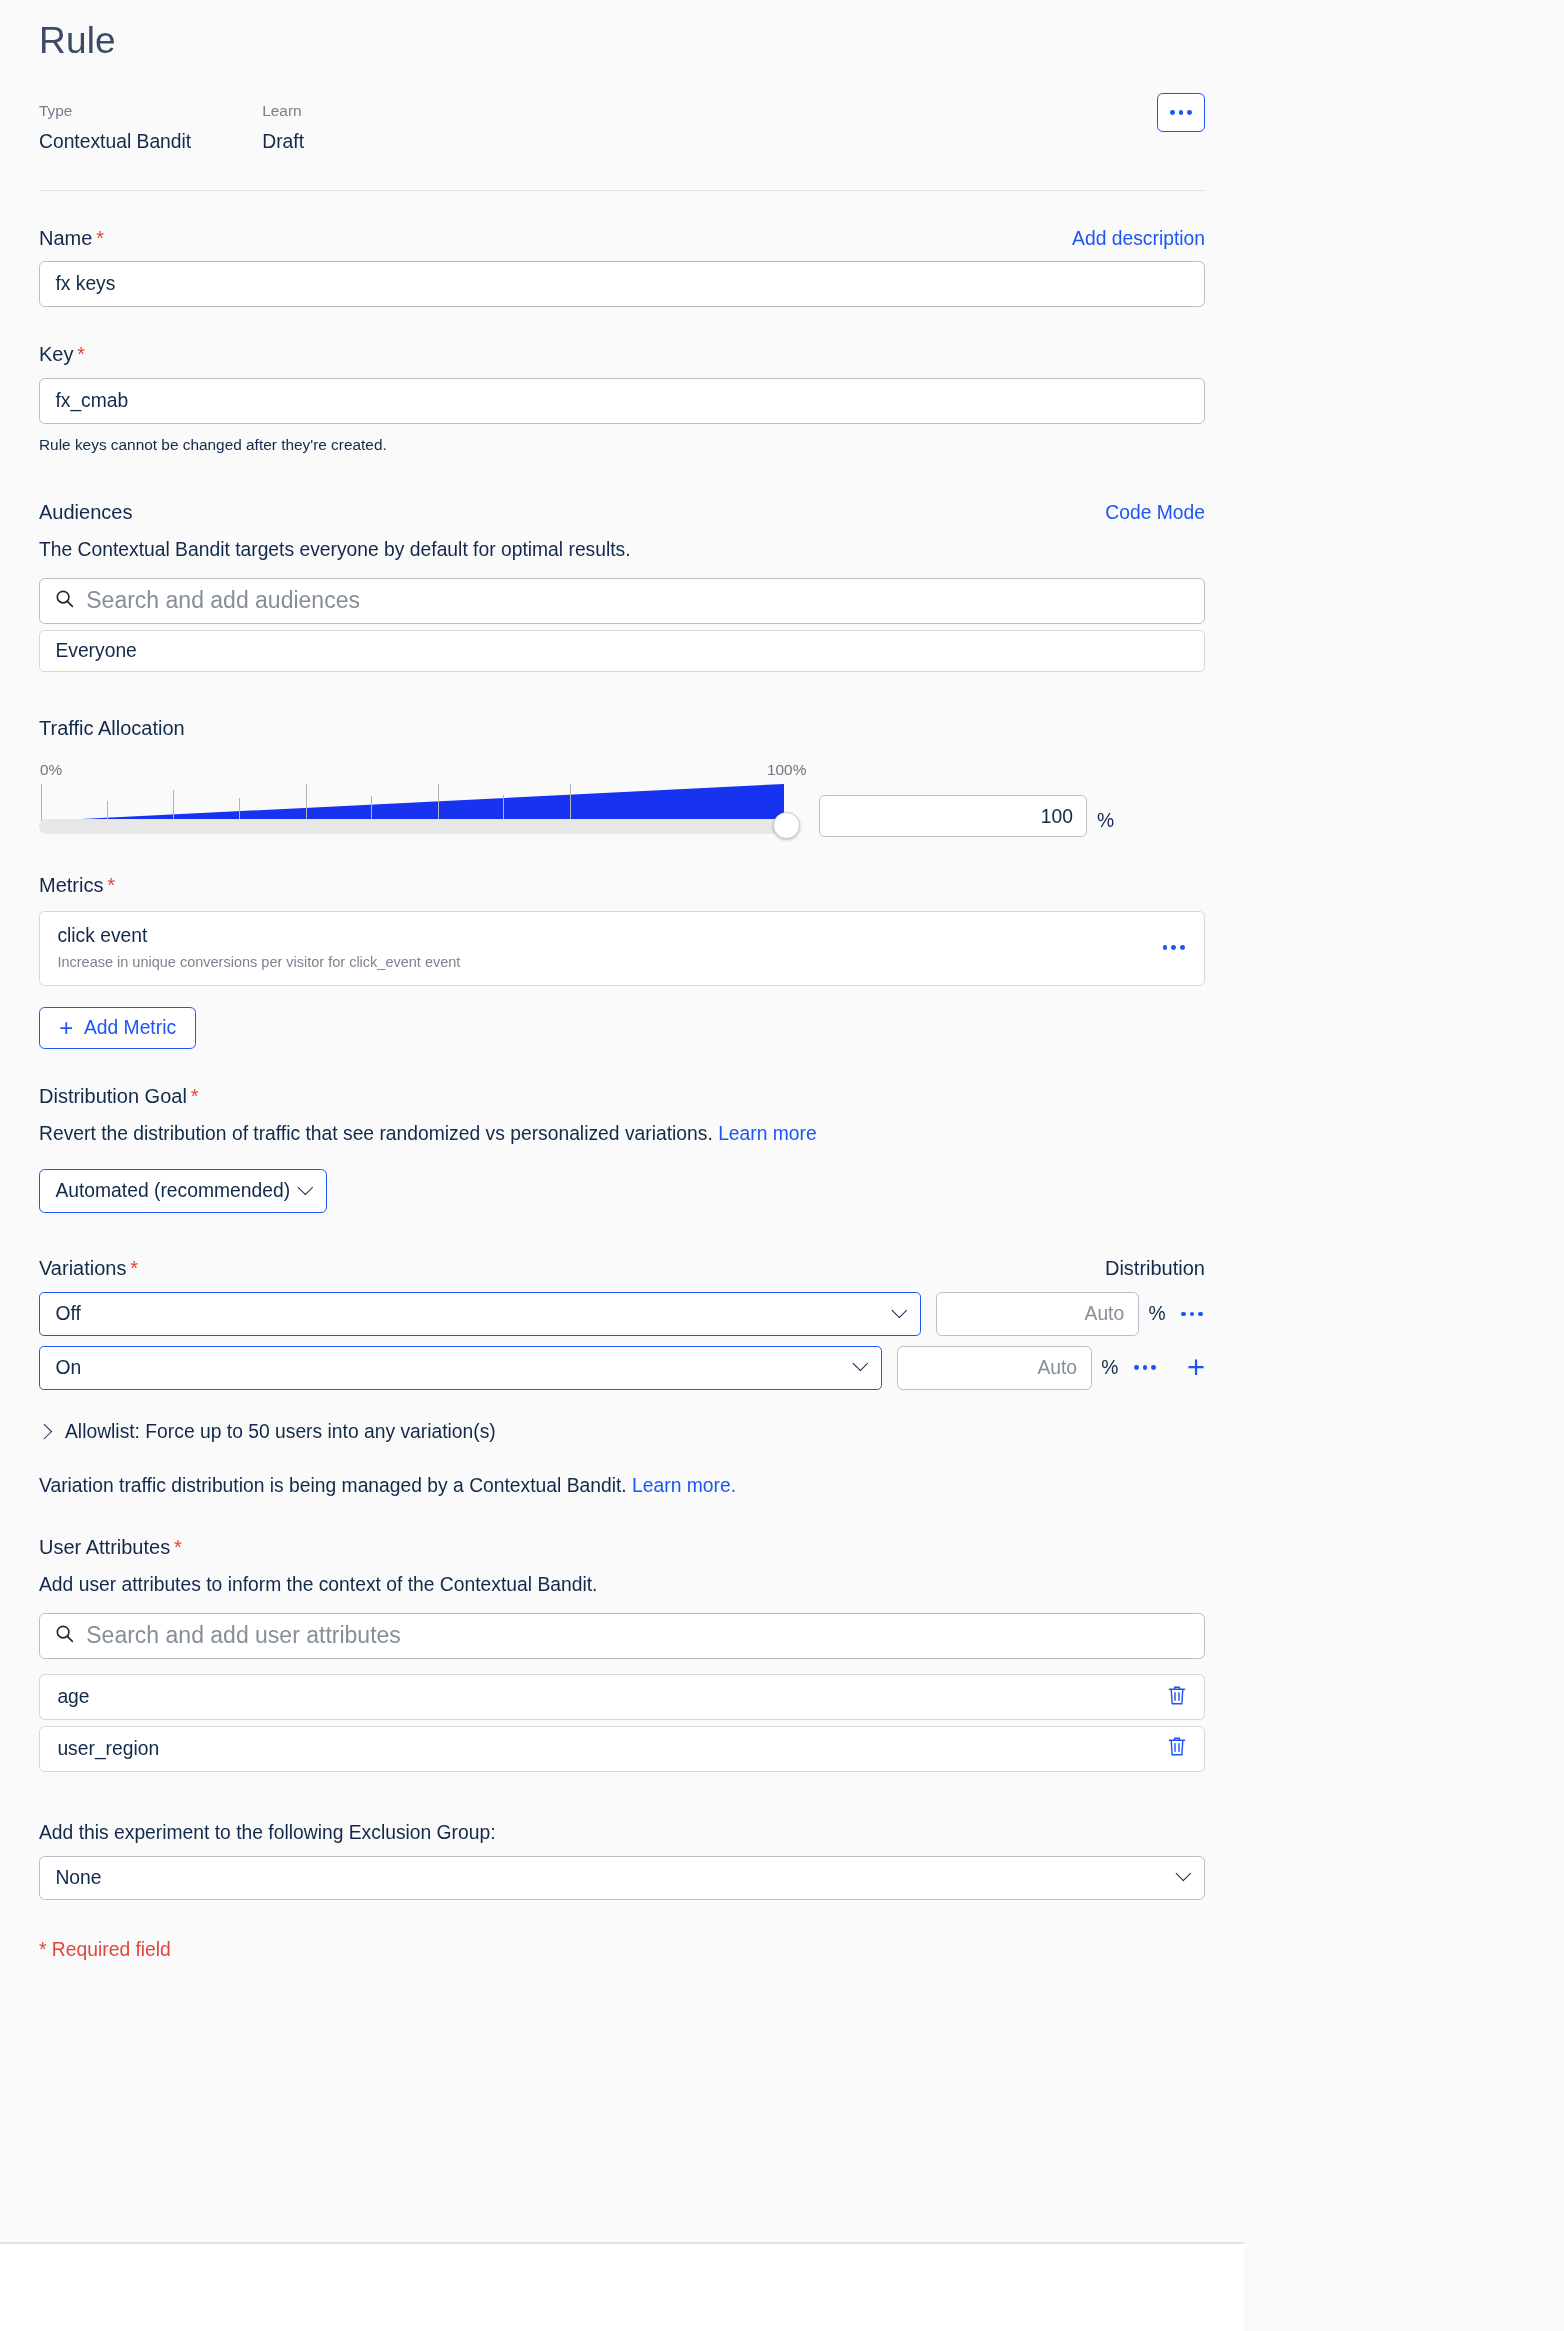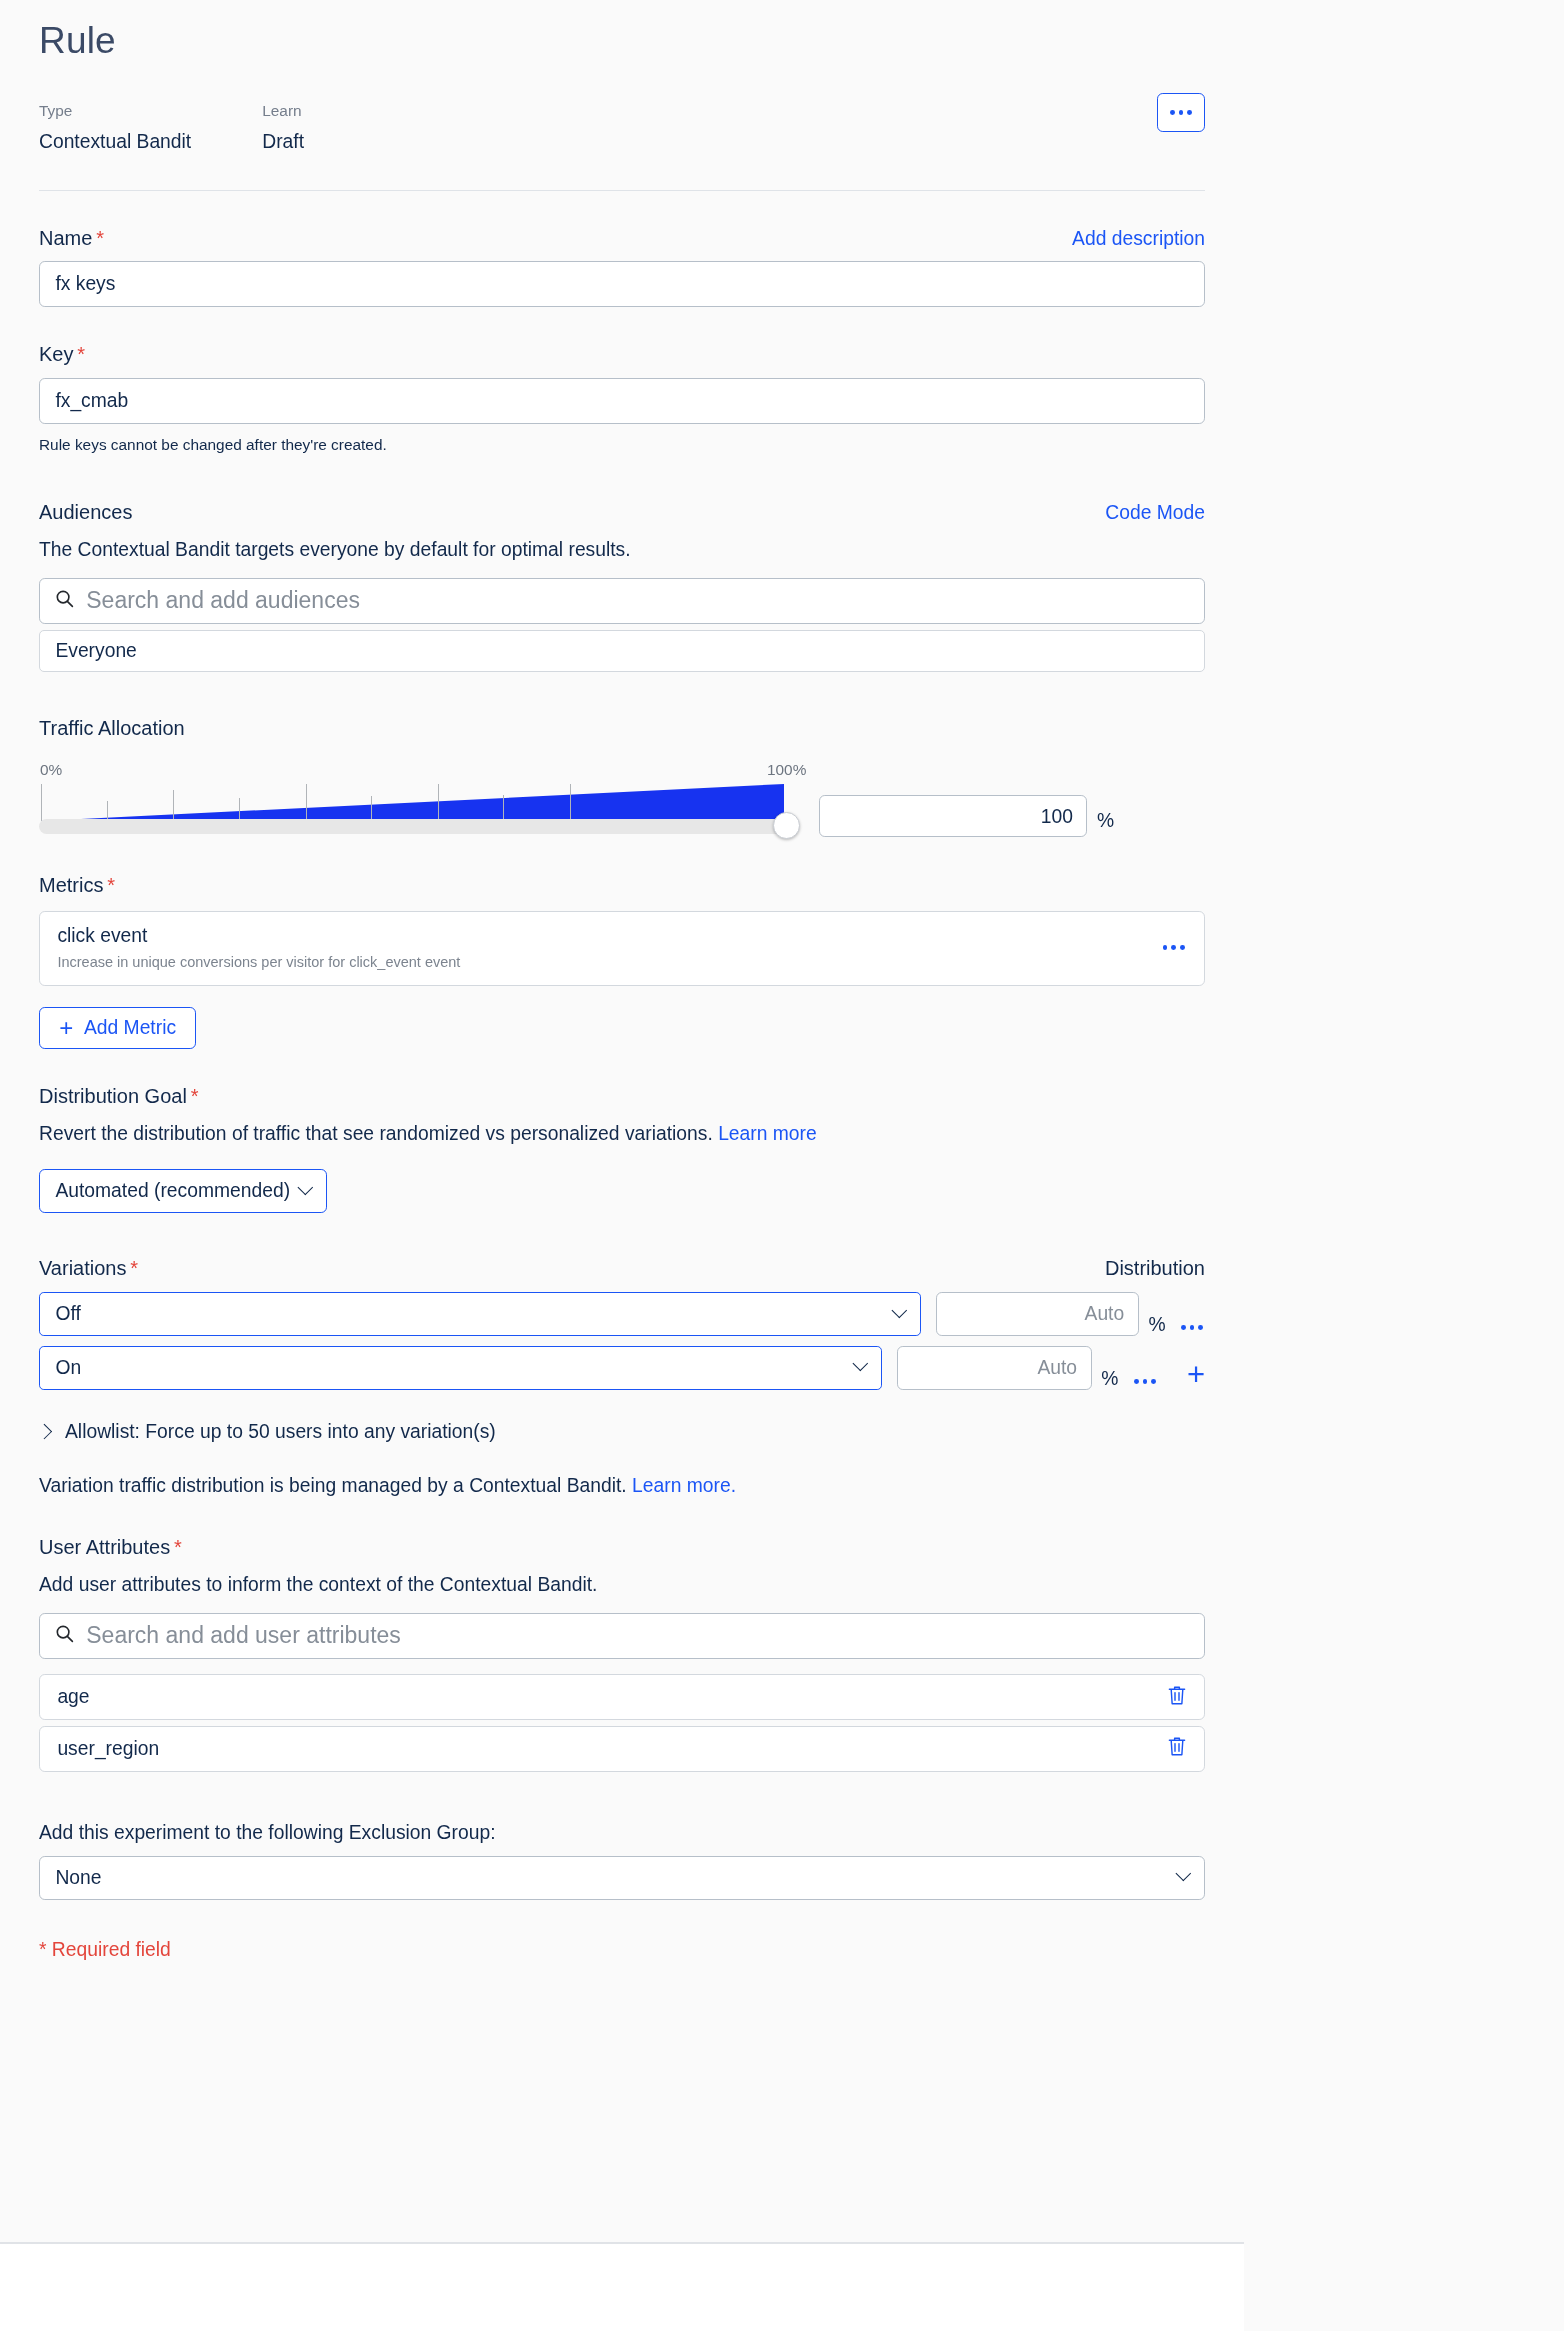--- a/index.html
+++ b/index.html
@@ -113,21 +113,21 @@
     display:inline-flex; align-items:center; justify-content:space-between; gap:9.7px;
     height:44px; border:1px solid #1b55f5; border-radius:5.8px; background:#fff;
     color:#12294b; font-size:19.3px; padding:0 15.4px; cursor:pointer; margin-top:21px;
   }
   .chev { display:inline-block; width:10.6px; height:10.6px; border-right:1.9px solid #12294b; border-bottom:1.9px solid #12294b; transform:rotate(45deg) translate(-2.9px,-2.9px); }
   .chev.thin { border-right-width:1.5px; border-bottom-width:1.5px; }
 
   
   .var-head { display:flex; align-items:baseline; margin-top:41px; }
   .var-head .vh-left { width:1072px; }
-  .var-row { display:flex; align-items:flex-end; margin-top:9.7px; }
+  .var-row { display:flex; align-items:center; margin-top:9.7px; }
   .var-select {
     width:1072px; height:44px; border:1px solid #1b55f5; border-radius:4.8px; background:#fff;
     display:flex; align-items:center; justify-content:space-between;
     padding:0 15.4px; font-size:19.3px; color:#12294b; cursor:pointer;
   }
   .dist-input {
     width:241px; height:44px; border:1px solid #b6bfc9; border-radius:5.8px; background:#fff;
     font-size:19.3px; color:#868e98; text-align:right; line-height:42px; padding:0 13.5px; margin-left:15.4px;
   }
   .pc { font-size:19.3px; color:#12294b; margin-left:9.7px; }

